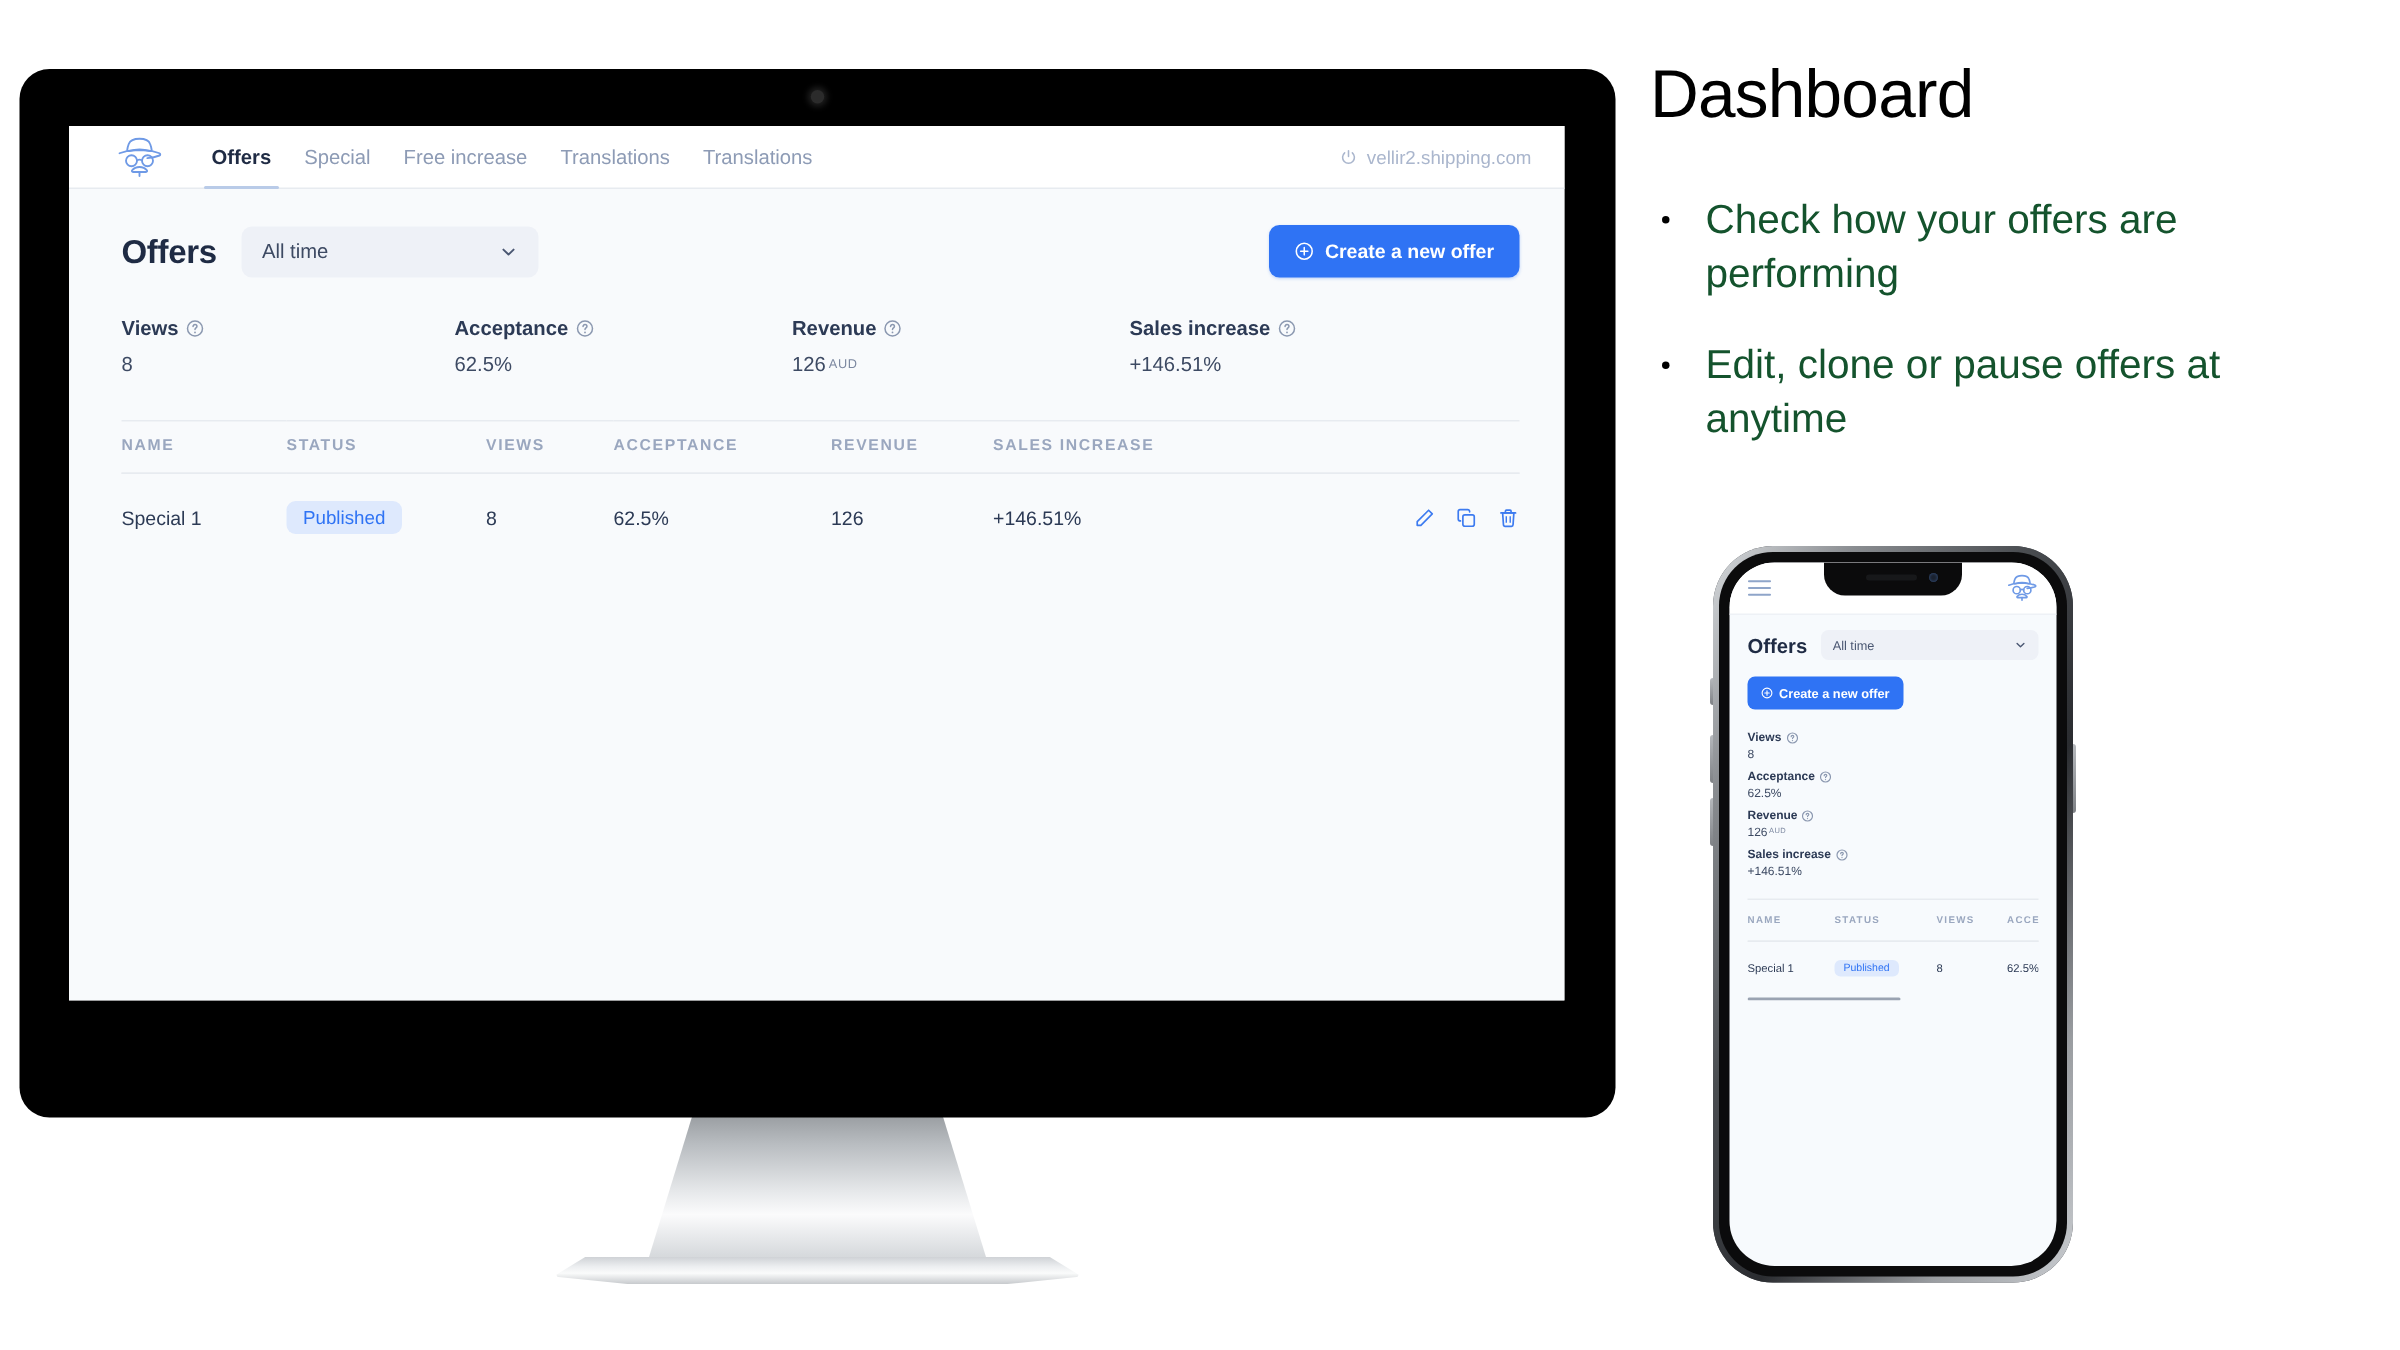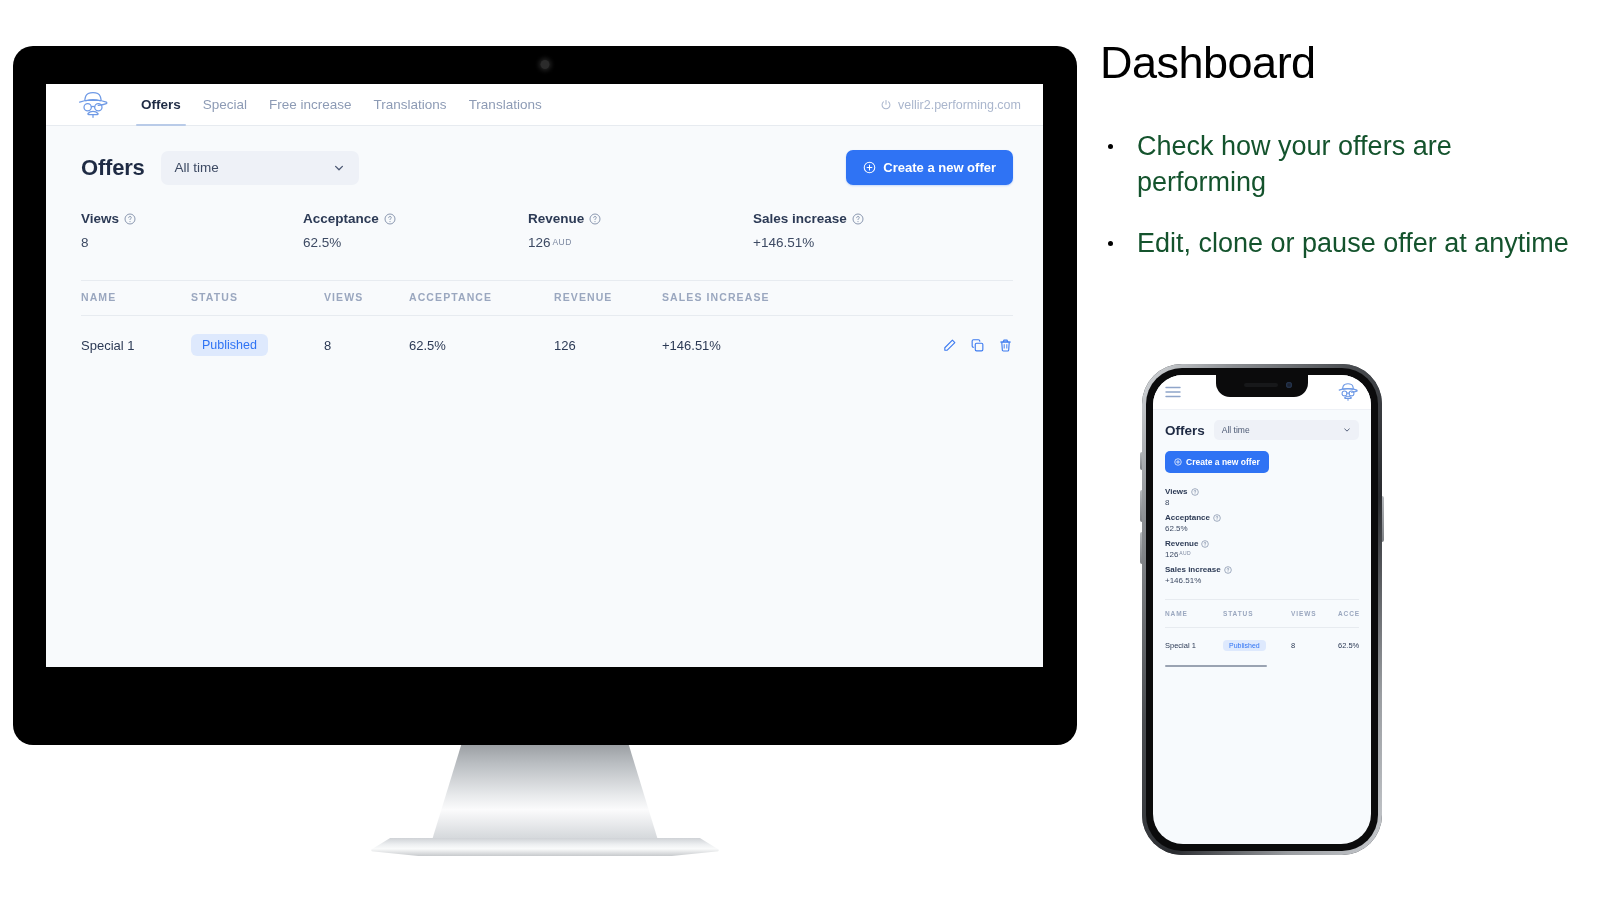--- a/index.html
+++ b/index.html
@@ -229,21 +229,21 @@
             <div class="nav-item">
                 <span>Translations</span>
               </div>
           </div>
 
           <div class="store">
             <svg class="pwr" viewBox="0 0 14 14" fill="none">
               <path d="M7 1.8v4.4" stroke="#aab6cd" stroke-width="1.2" stroke-linecap="round"></path>
               <path d="M4 3.4a4.6 4.6 0 1 0 6 0" stroke="#aab6cd" stroke-width="1.2" stroke-linecap="round"></path>
             </svg>
-            <span>vellir2.performing.com</span>
+            <span>vellir2.shipping.com</span>
           </div>
         </div>
 
         <div class="content">
 
           <div class="row-head">
             <div class="page-title">Offers</div>
 
             <div class="select">
               <span>All time</span>
@@ -356,21 +356,21 @@
 
         </div>
       </div>
     </div>
   </div>
 
   <div class="panel">
     <h1>Dashboard</h1>
     <ul class="bullets">
       <li><span class="dot"></span><span>Check how your offers are performing</span></li>
-      <li><span class="dot"></span><span>Edit, clone or pause offer at anytime</span></li>
+      <li><span class="dot"></span><span>Edit, clone or pause offers at anytime</span></li>
     </ul>
   </div>
 
   <div class="phone">
     <div class="side-btn sb-l1"></div>
     <div class="side-btn sb-l2"></div>
     <div class="side-btn sb-l3"></div>
     <div class="side-btn sb-r1"></div>
     <div class="phone-frame-hl"></div>
     <div class="phone-body"></div>

